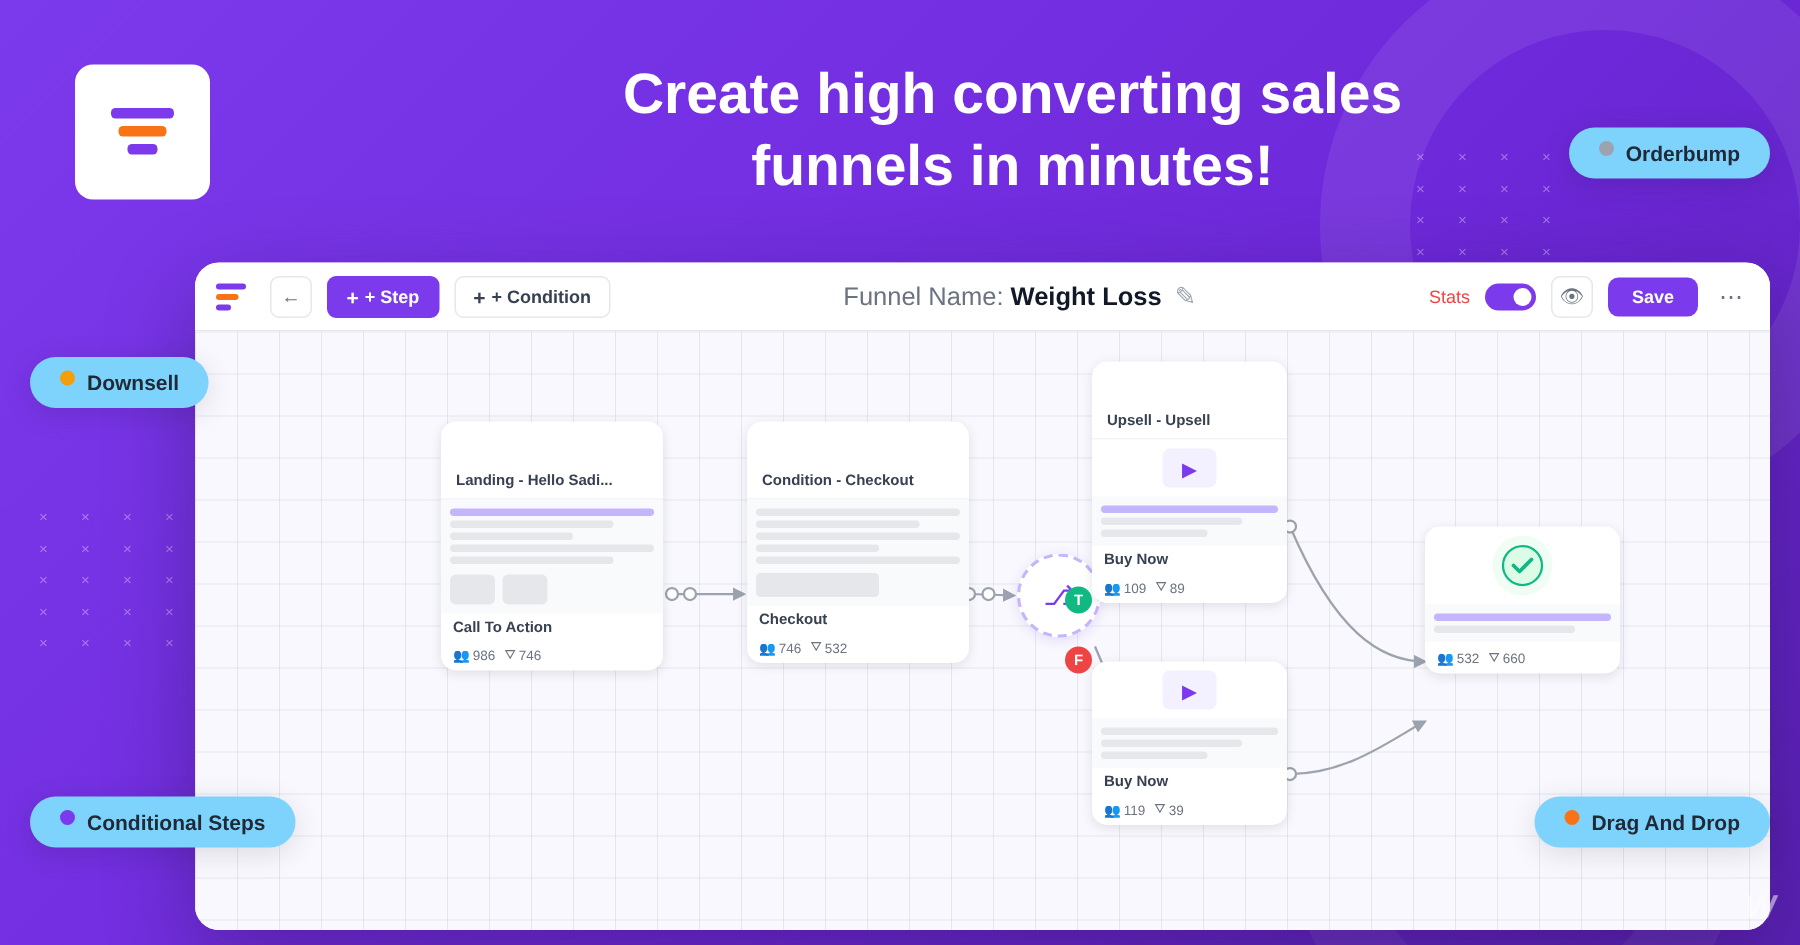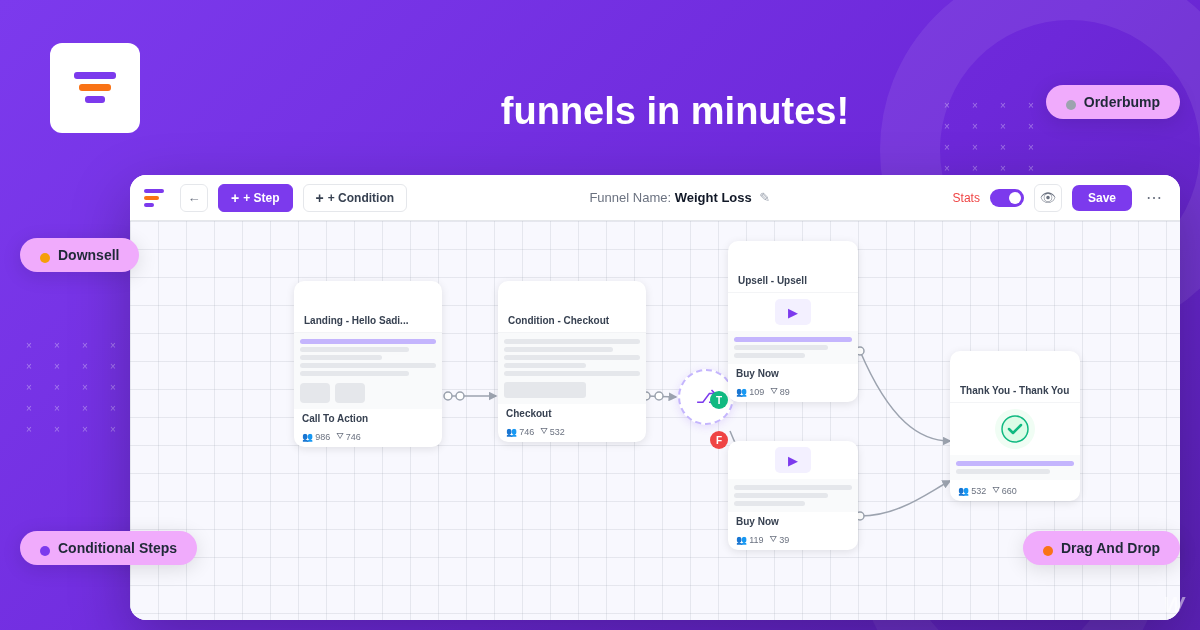--- a/index.html
+++ b/index.html
@@ -159,21 +159,21 @@
     .toolbar-add-btn.active {
       background: #7c3aed;
       color: white;
       border-color: #7c3aed;
     }
     .toolbar-add-btn .plus { font-size: 14px; }
 
     .toolbar-funnel-name {
       flex: 1;
       text-align: center;
-      font-size: 13px;
+      font-size: 17px;
       color: #6b7280;
     }
     .toolbar-funnel-name strong { color: #111827; }
 
     .toolbar-right {
       display: flex; align-items: center; gap: 10px;
     }
     .stats-label { font-size: 12px; color: #ef4444; }
     .toggle-switch {
       width: 34px; height: 18px;
@@ -371,29 +371,29 @@
       align-items: center;
       justify-content: center;
       margin: 6px auto;
       font-size: 20px;
       color: #10b981;
     }
 
     
     .floating-label {
       position: absolute;
-      background: #f0abfc;
+      background: #7dd3fc;
       border-radius: 50px;
       padding: 9px 20px;
       font-size: 14px;
       font-weight: 700;
       color: #1f2937;
       box-shadow: 0 4px 20px rgba(0,0,0,0.12);
       display: flex;
-      align-items: flex-end;
+      align-items: flex-start;
       gap: 8px;
       white-space: nowrap;
     }
     .floating-dot {
       width: 10px; height: 10px;
       border-radius: 50%;
       flex-shrink: 0;
     }
 
     .label-analytics { top: 238px; left: 20px; }
@@ -464,21 +464,21 @@
 <div class="header-section">
   <div class="logo-box">
     <div class="logo-icon">
       <div class="logo-bar"></div>
       <div class="logo-bar"></div>
       <div class="logo-bar"></div>
     </div>
   </div>
   <div style="flex:1; text-align:center;">
     <div class="headline">
-      <br>
+      <span>Create high converting sales</span><br>
       <span>funnels in minutes!</span>
     </div>
   </div>
 </div>
 
 <div class="canvas-wrapper">
 
   <div class="toolbar">
     <div class="toolbar-logo">
       <div class="tb-bar"></div>
@@ -615,21 +615,20 @@
         </div>
       </div>
       <div class="node-footer-title">Buy Now</div>
       <div class="node-footer">
         <span class="stat-item">👥 <span>119</span></span>
         <span class="stat-item">⛛ <span>39</span></span>
       </div>
     </div>
 
     <div class="funnel-node node-thankyou">
-      <div class="node-header">Thank You - Thank You</div>
       <div class="check-icon-box">
         <svg width="28" height="28" viewBox="0 0 28 28">
           <circle cx="14" cy="14" r="13" fill="#dcfce7" stroke="#10b981" stroke-width="1.5"></circle>
           <path d="M8 14 L12 18 L20 10" fill="none" stroke="#10b981" stroke-width="2.5" stroke-linecap="round" stroke-linejoin="round"></path>
         </svg>
       </div>
       <div class="node-preview">
         <div class="node-preview-lines">
           <div class="preview-line accent full"></div>
           <div class="preview-line medium"></div>

